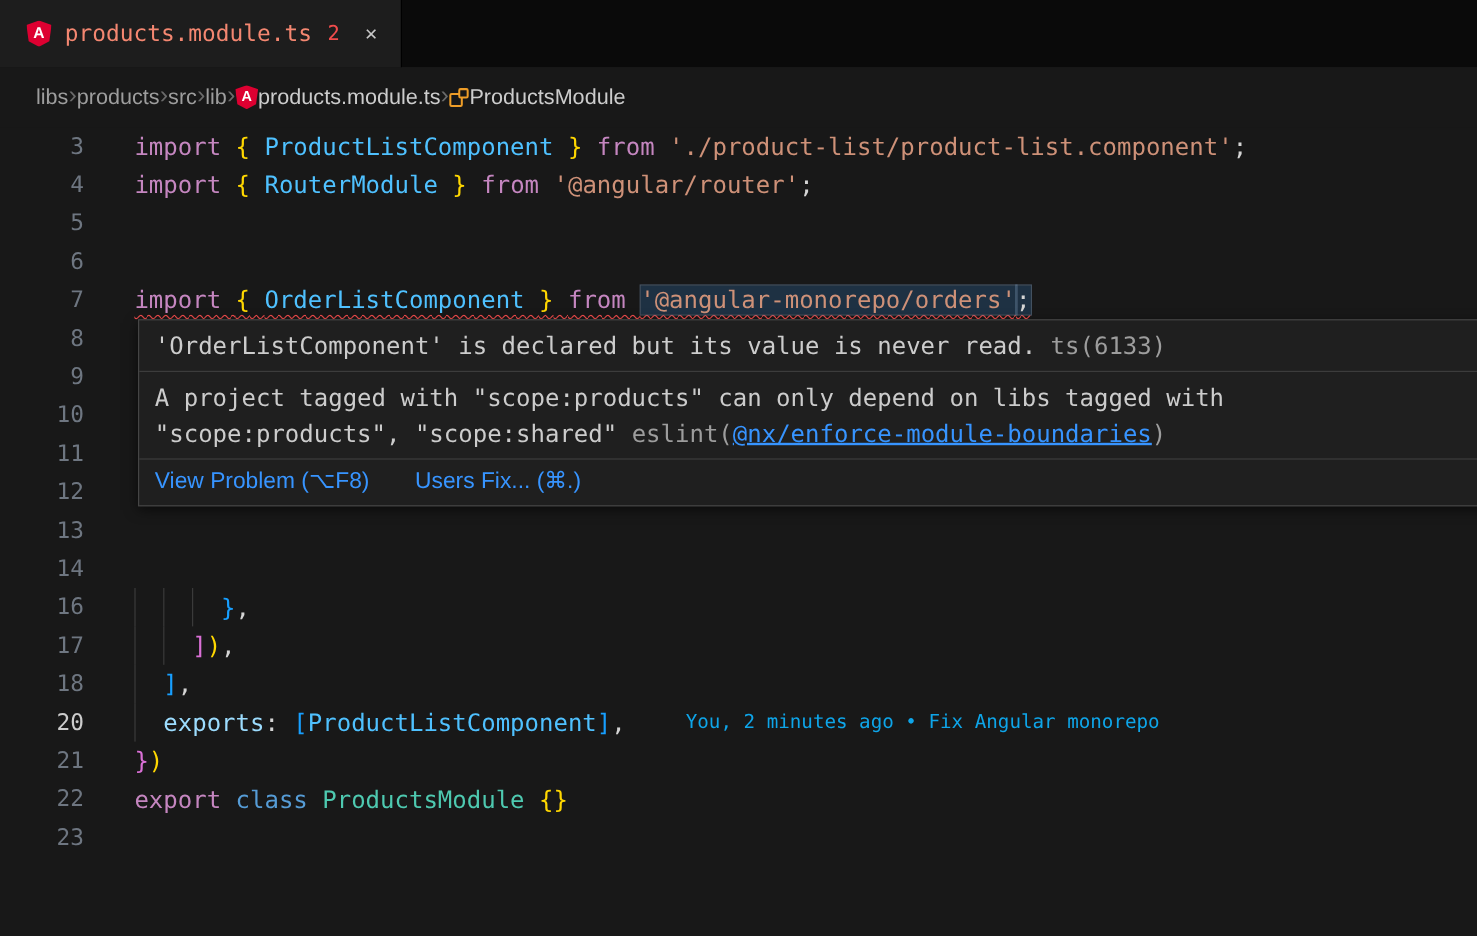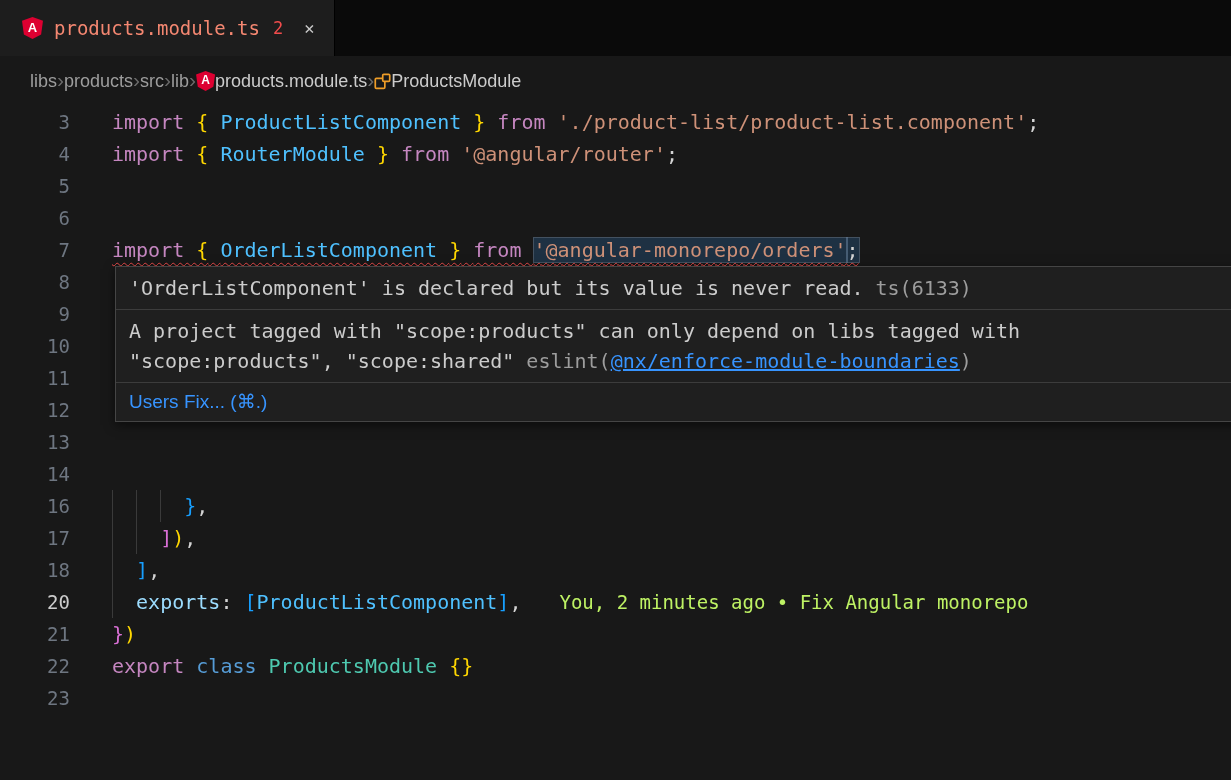--- a/index.html
+++ b/index.html
@@ -47,21 +47,21 @@
 
   
   .editor { position:relative; }
   .row { display:flex; height:32px; line-height:32px; font-size:20px; white-space:pre; }
   .ln {
     flex:0 0 70px; text-align:right; color:#6e7681; font-size:19px; cursor:pointer;
     user-select:none;
   }
   .row.active .ln { color:#cccccc; }
   .code { margin-left:42px; white-space:pre; color:#d4d4d4; }
-  .blame { margin-left:38px; color:#bef264; font-size:19px; }
+  .blame { margin-left:50px; color:#0ea5e9; font-size:16px; }
 
   .tok-kw   { color:var(--kw,#c586c0); }
   .tok-kw2  { color:var(--kw2,#569cd6); }
   .tok-cls  { color:var(--cls,#4ec9b0); }
   .tok-id   { color:var(--id,#4fc1ff); }
   .tok-prop { color:var(--prop,#9cdcfe); }
   .tok-str  { color:var(--str,#ce9178); }
   .tok-com  { color:var(--com,#6a9955); }
   .tok-pun  { color:var(--pun,#d4d4d4); }
   .tok-b1   { color:var(--b1,#ffd700); }
@@ -156,17 +156,18 @@
     <div class="hover-sec">
       <span>'OrderListComponent' is declared but its value is never read.</span><span class="dim-code">ts(6133)</span>
     </div>
     <div class="hover-sec">
       <div>A project tagged with "scope:products" can only depend on libs tagged with</div>
       <div>
         <span>"scope:products", "scope:shared" </span><span class="dim">eslint(</span><a class="rule-link">@nx/enforce-module-boundaries</a><span class="dim">)</span>
       </div>
     </div>
     <div class="hover-footer">
+      <a>View Problem (⌥F8)</a>
       <a>Users Fix... (⌘.)</a>
     </div>
   </div>
 
 </div>
 
 </body></html>

